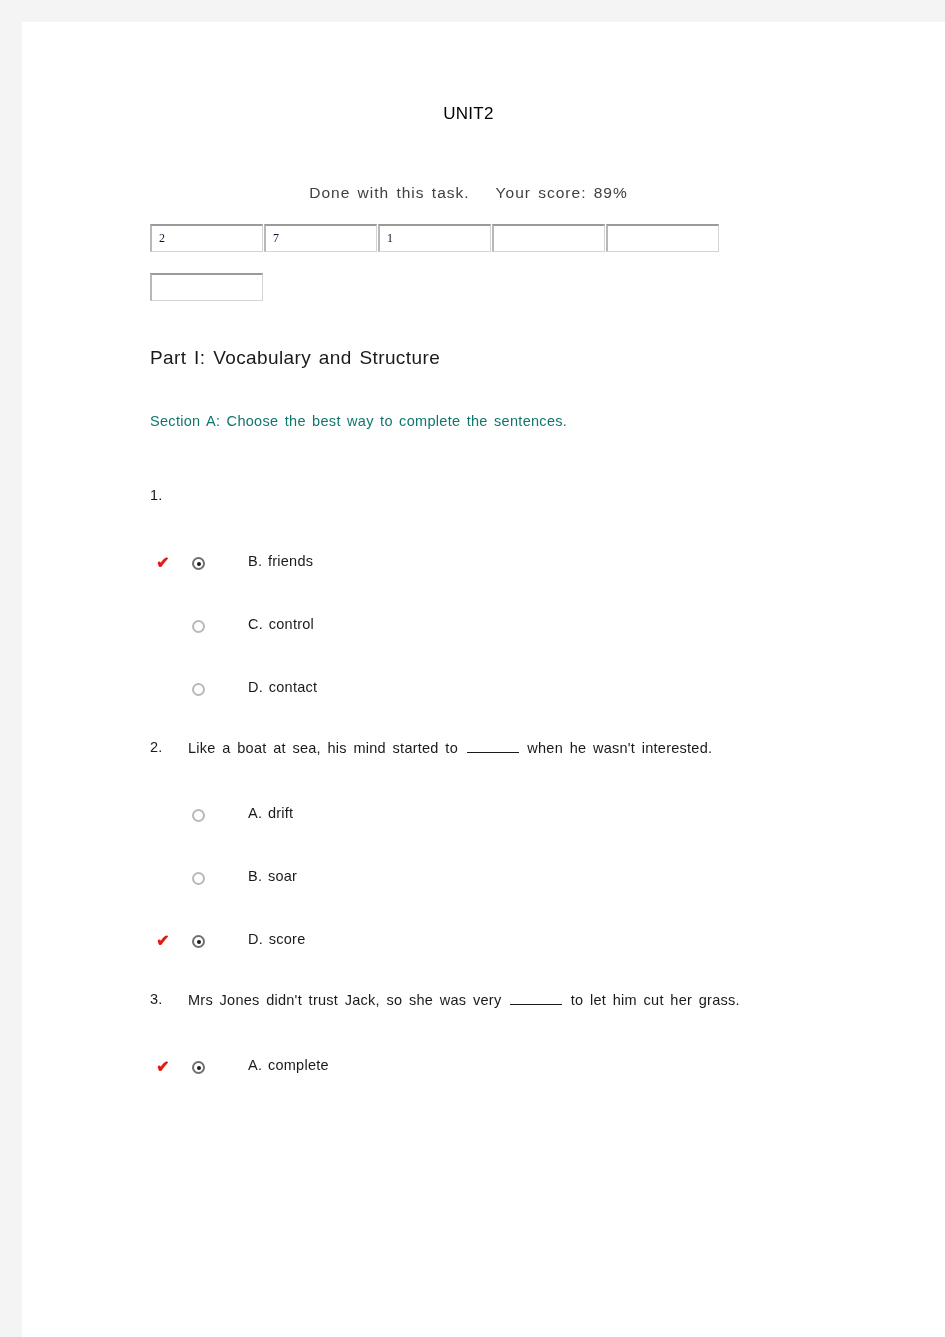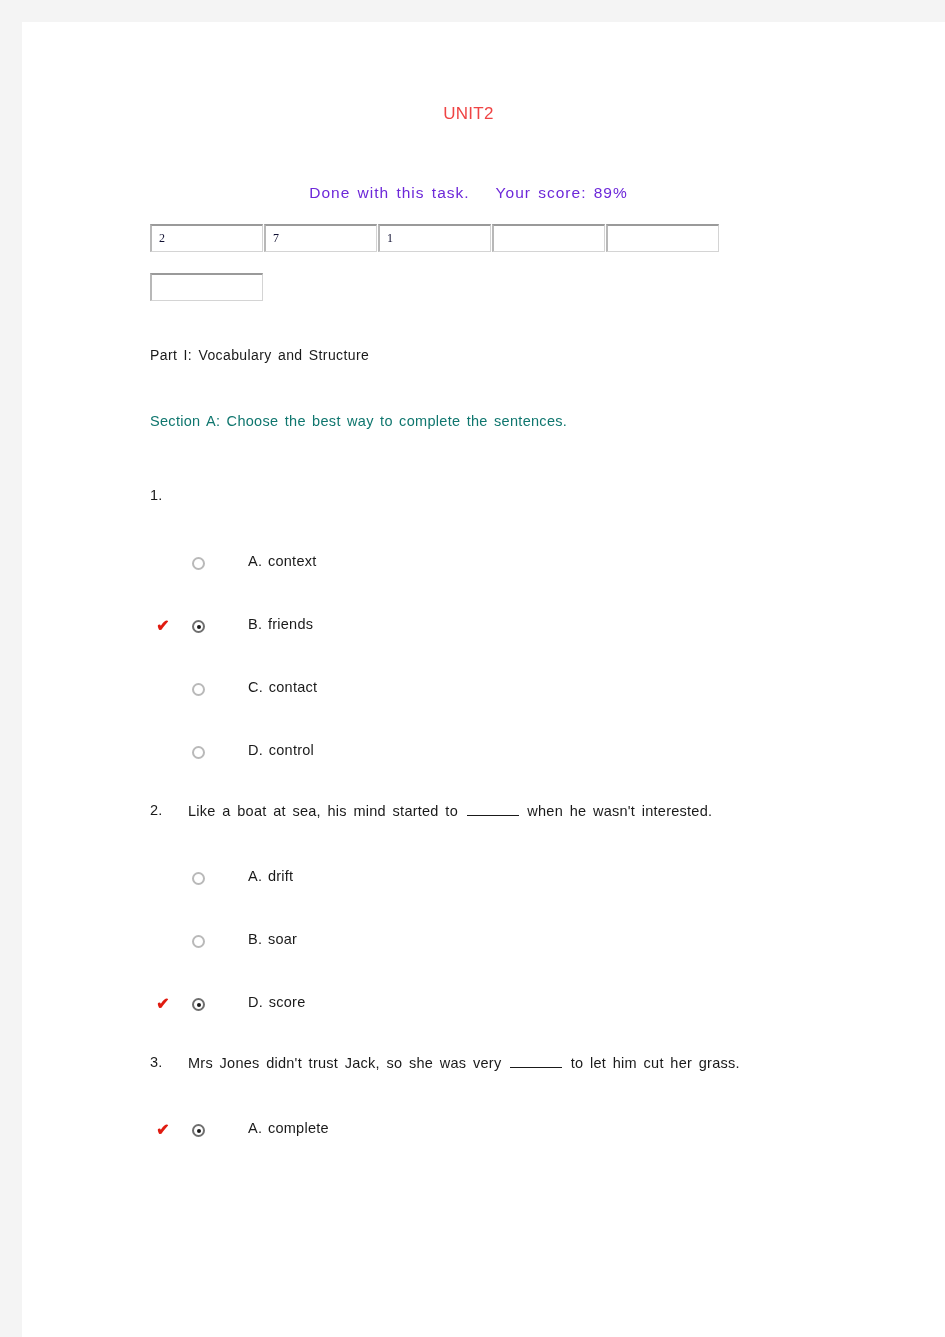--- a/index.html
+++ b/index.html
@@ -28,31 +28,31 @@
     height: 100%;
   }
 
   
   .doc-title {
     position: absolute;
     left: 0;
     top: 82px;
     width: 893px;
     text-align: center;
-    color: #ef4444;
+    color: #000000;
     font-size: 17px;
     letter-spacing: 0.3px;
   }
   .status-line {
     position: absolute;
     left: 0;
     top: 162px;
     width: 893px;
     text-align: center;
-    color: #6d28d9;
+    color: #404040;
     font-size: 15.5px;
     letter-spacing: 1px;
     word-spacing: 2px;
   }
   .status-line .gap {
     display: inline-block;
     width: 26px;
   }
 
   
@@ -79,21 +79,21 @@
     padding: 0 0 0 7px;
     line-height: 25px;
     outline: none;
   }
 
   
   .part-title {
     position: absolute;
     left: 128px;
     top: 325px;
-    font-size: 14px;
+    font-size: 19px;
     color: #1a1a1a;
     letter-spacing: 0.4px;
     word-spacing: 2px;
   }
   .section-title {
     position: absolute;
     left: 128px;
     top: 391px;
     font-size: 14.5px;
     color: #0f766e;
@@ -217,35 +217,31 @@
     <div class="part-title">Part I: Vocabulary and Structure</div>
 
     <div class="section-title">Section A: Choose the best way to complete the sentences.</div>
 
     <div class="question-list" id="question-list">
         <div class="question-block">
           <div class="q-stem">
             <span class="q-num">1.</span>
           </div>
           <div class="option-row">
-            <span class="radio"></span>
-            <span class="option-label">A. context</span>
-          </div>
-          <div class="option-row">
             <span class="correct-mark">✔</span>
             <span class="radio checked"></span>
             <span class="option-label">B. friends</span>
           </div>
           <div class="option-row">
             <span class="radio"></span>
-            <span class="option-label">C. contact</span>
-          </div>
-          <div class="option-row">
-            <span class="radio"></span>
-            <span class="option-label">D. control</span>
+            <span class="option-label">C. control</span>
+          </div>
+          <div class="option-row">
+            <span class="radio"></span>
+            <span class="option-label">D. contact</span>
           </div>
         </div>
         <div class="question-block">
           <div class="q-stem">
             <span class="q-num">2.</span>
             <span class="q-text">Like a boat at sea, his mind started to <span class="blank"></span> when he wasn't interested.</span>
           </div>
           <div class="option-row">
             <span class="radio"></span>
             <span class="option-label">A. drift</span>

